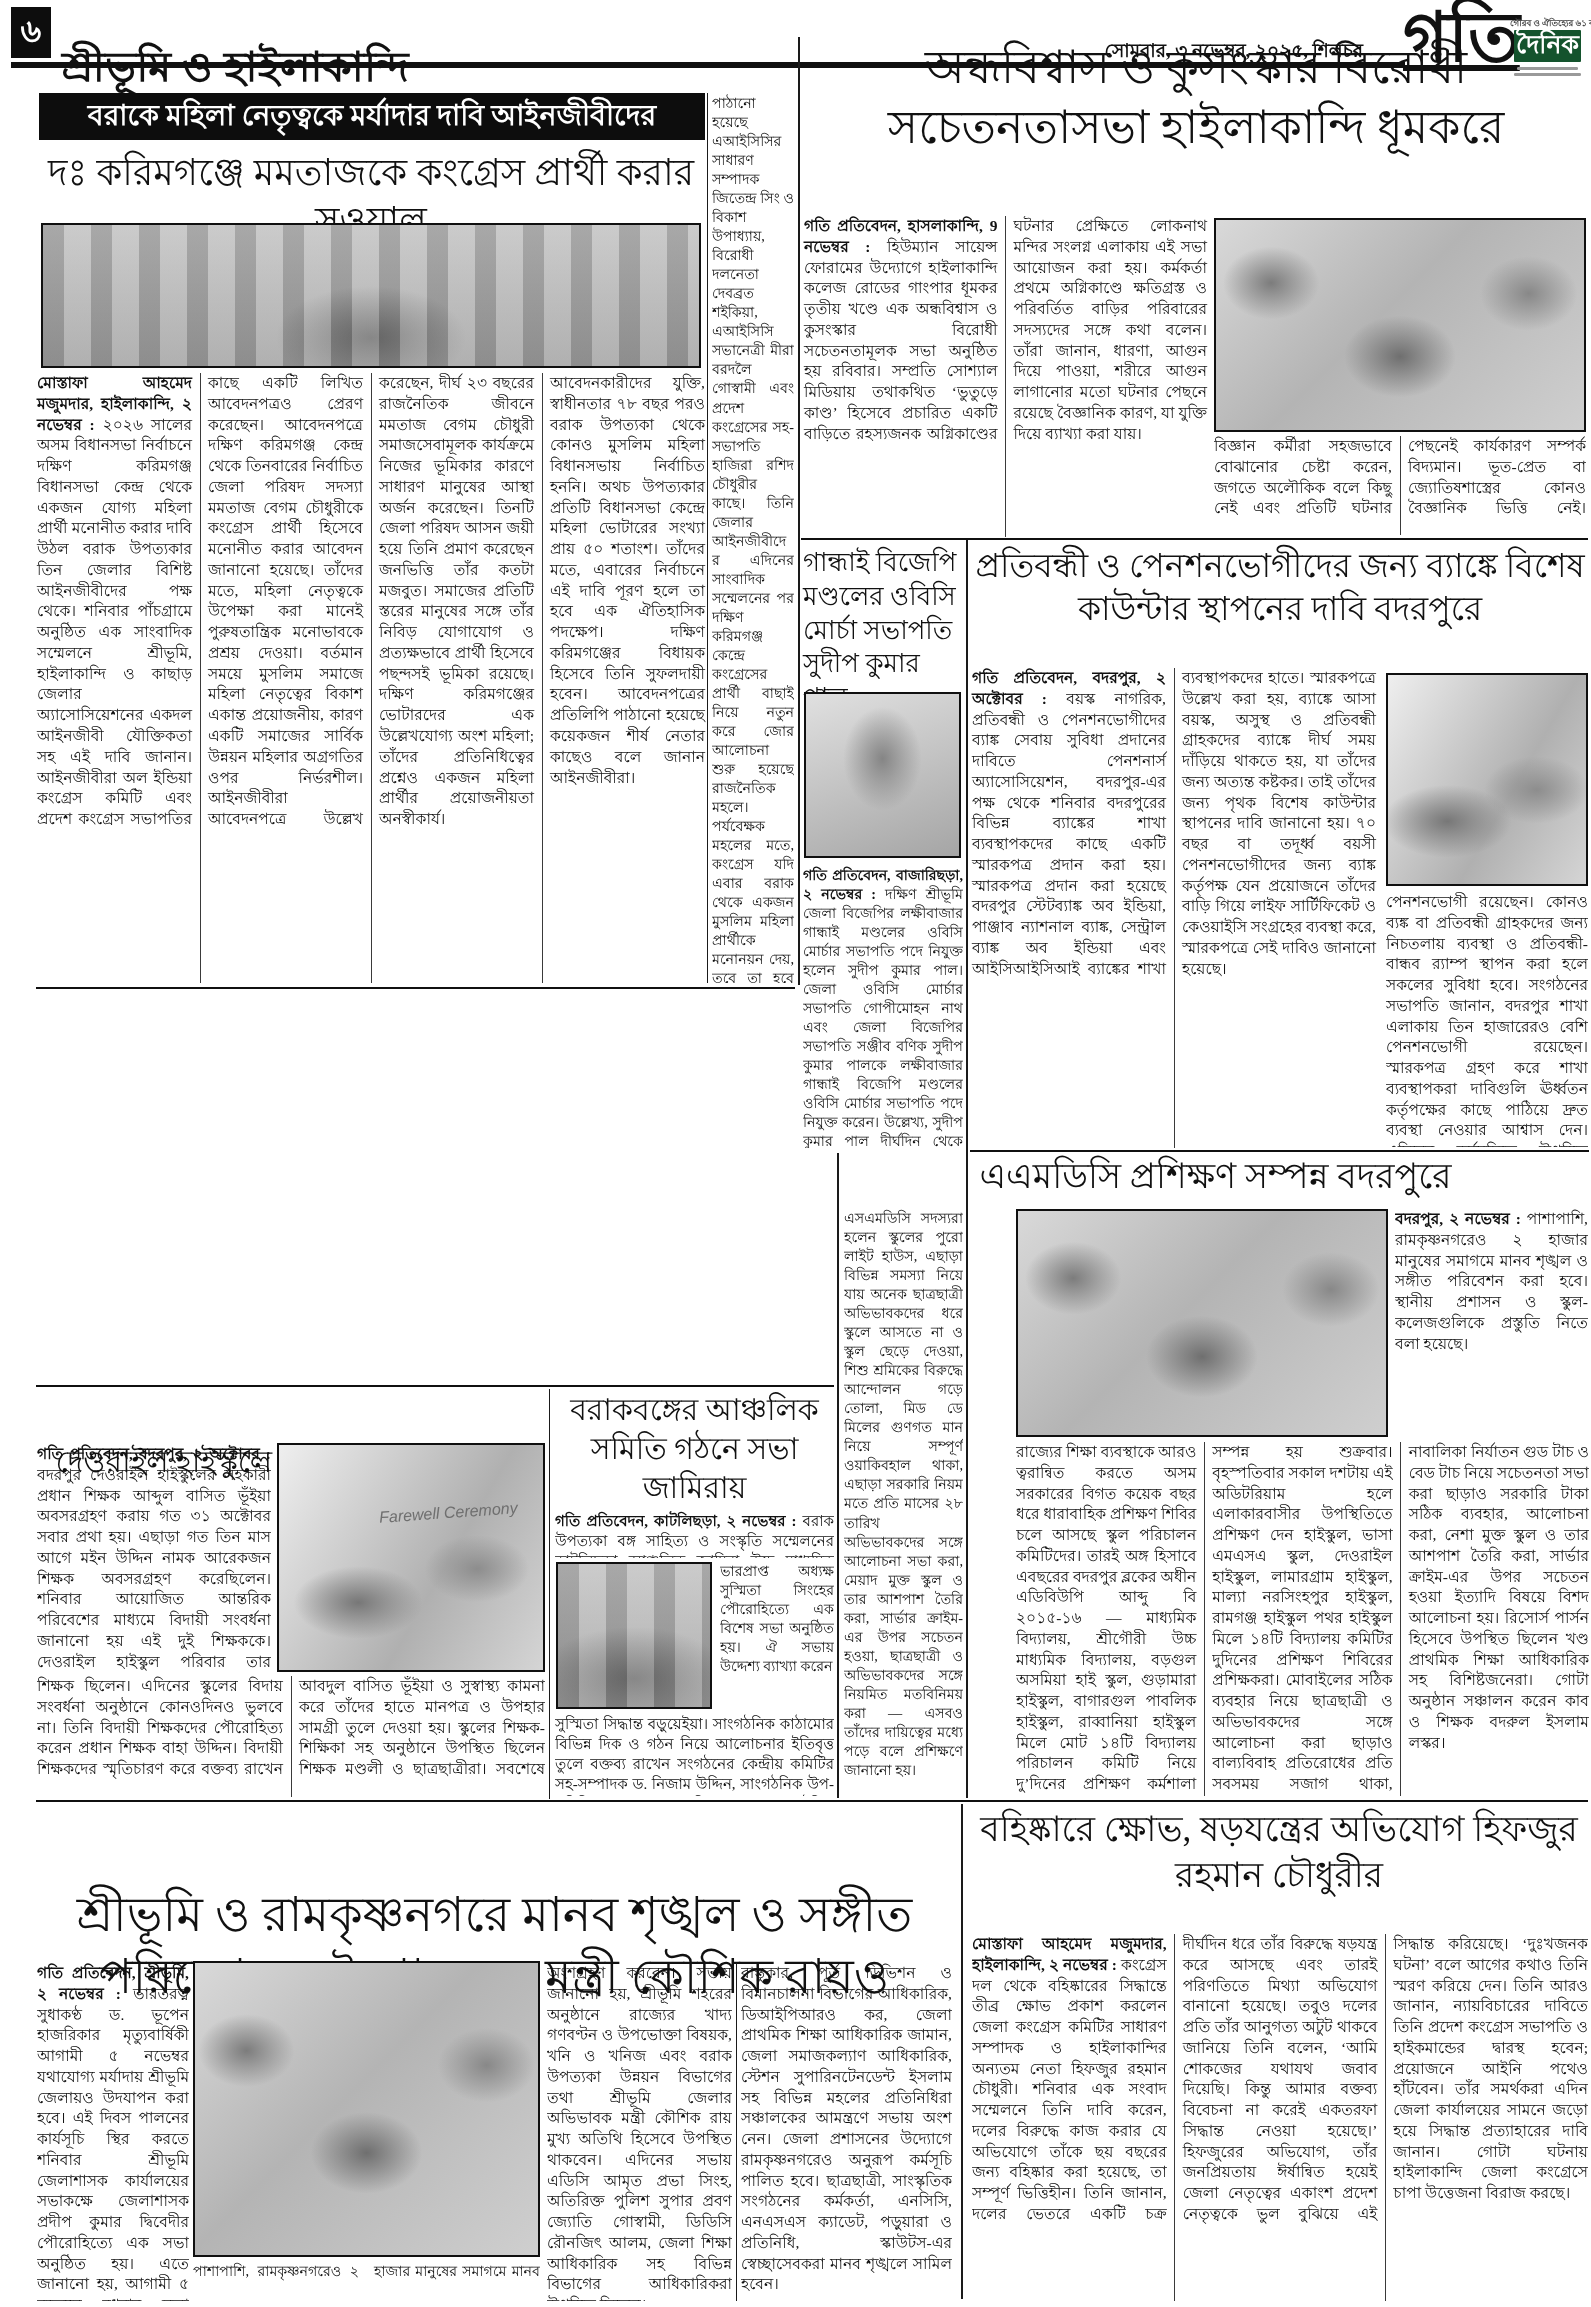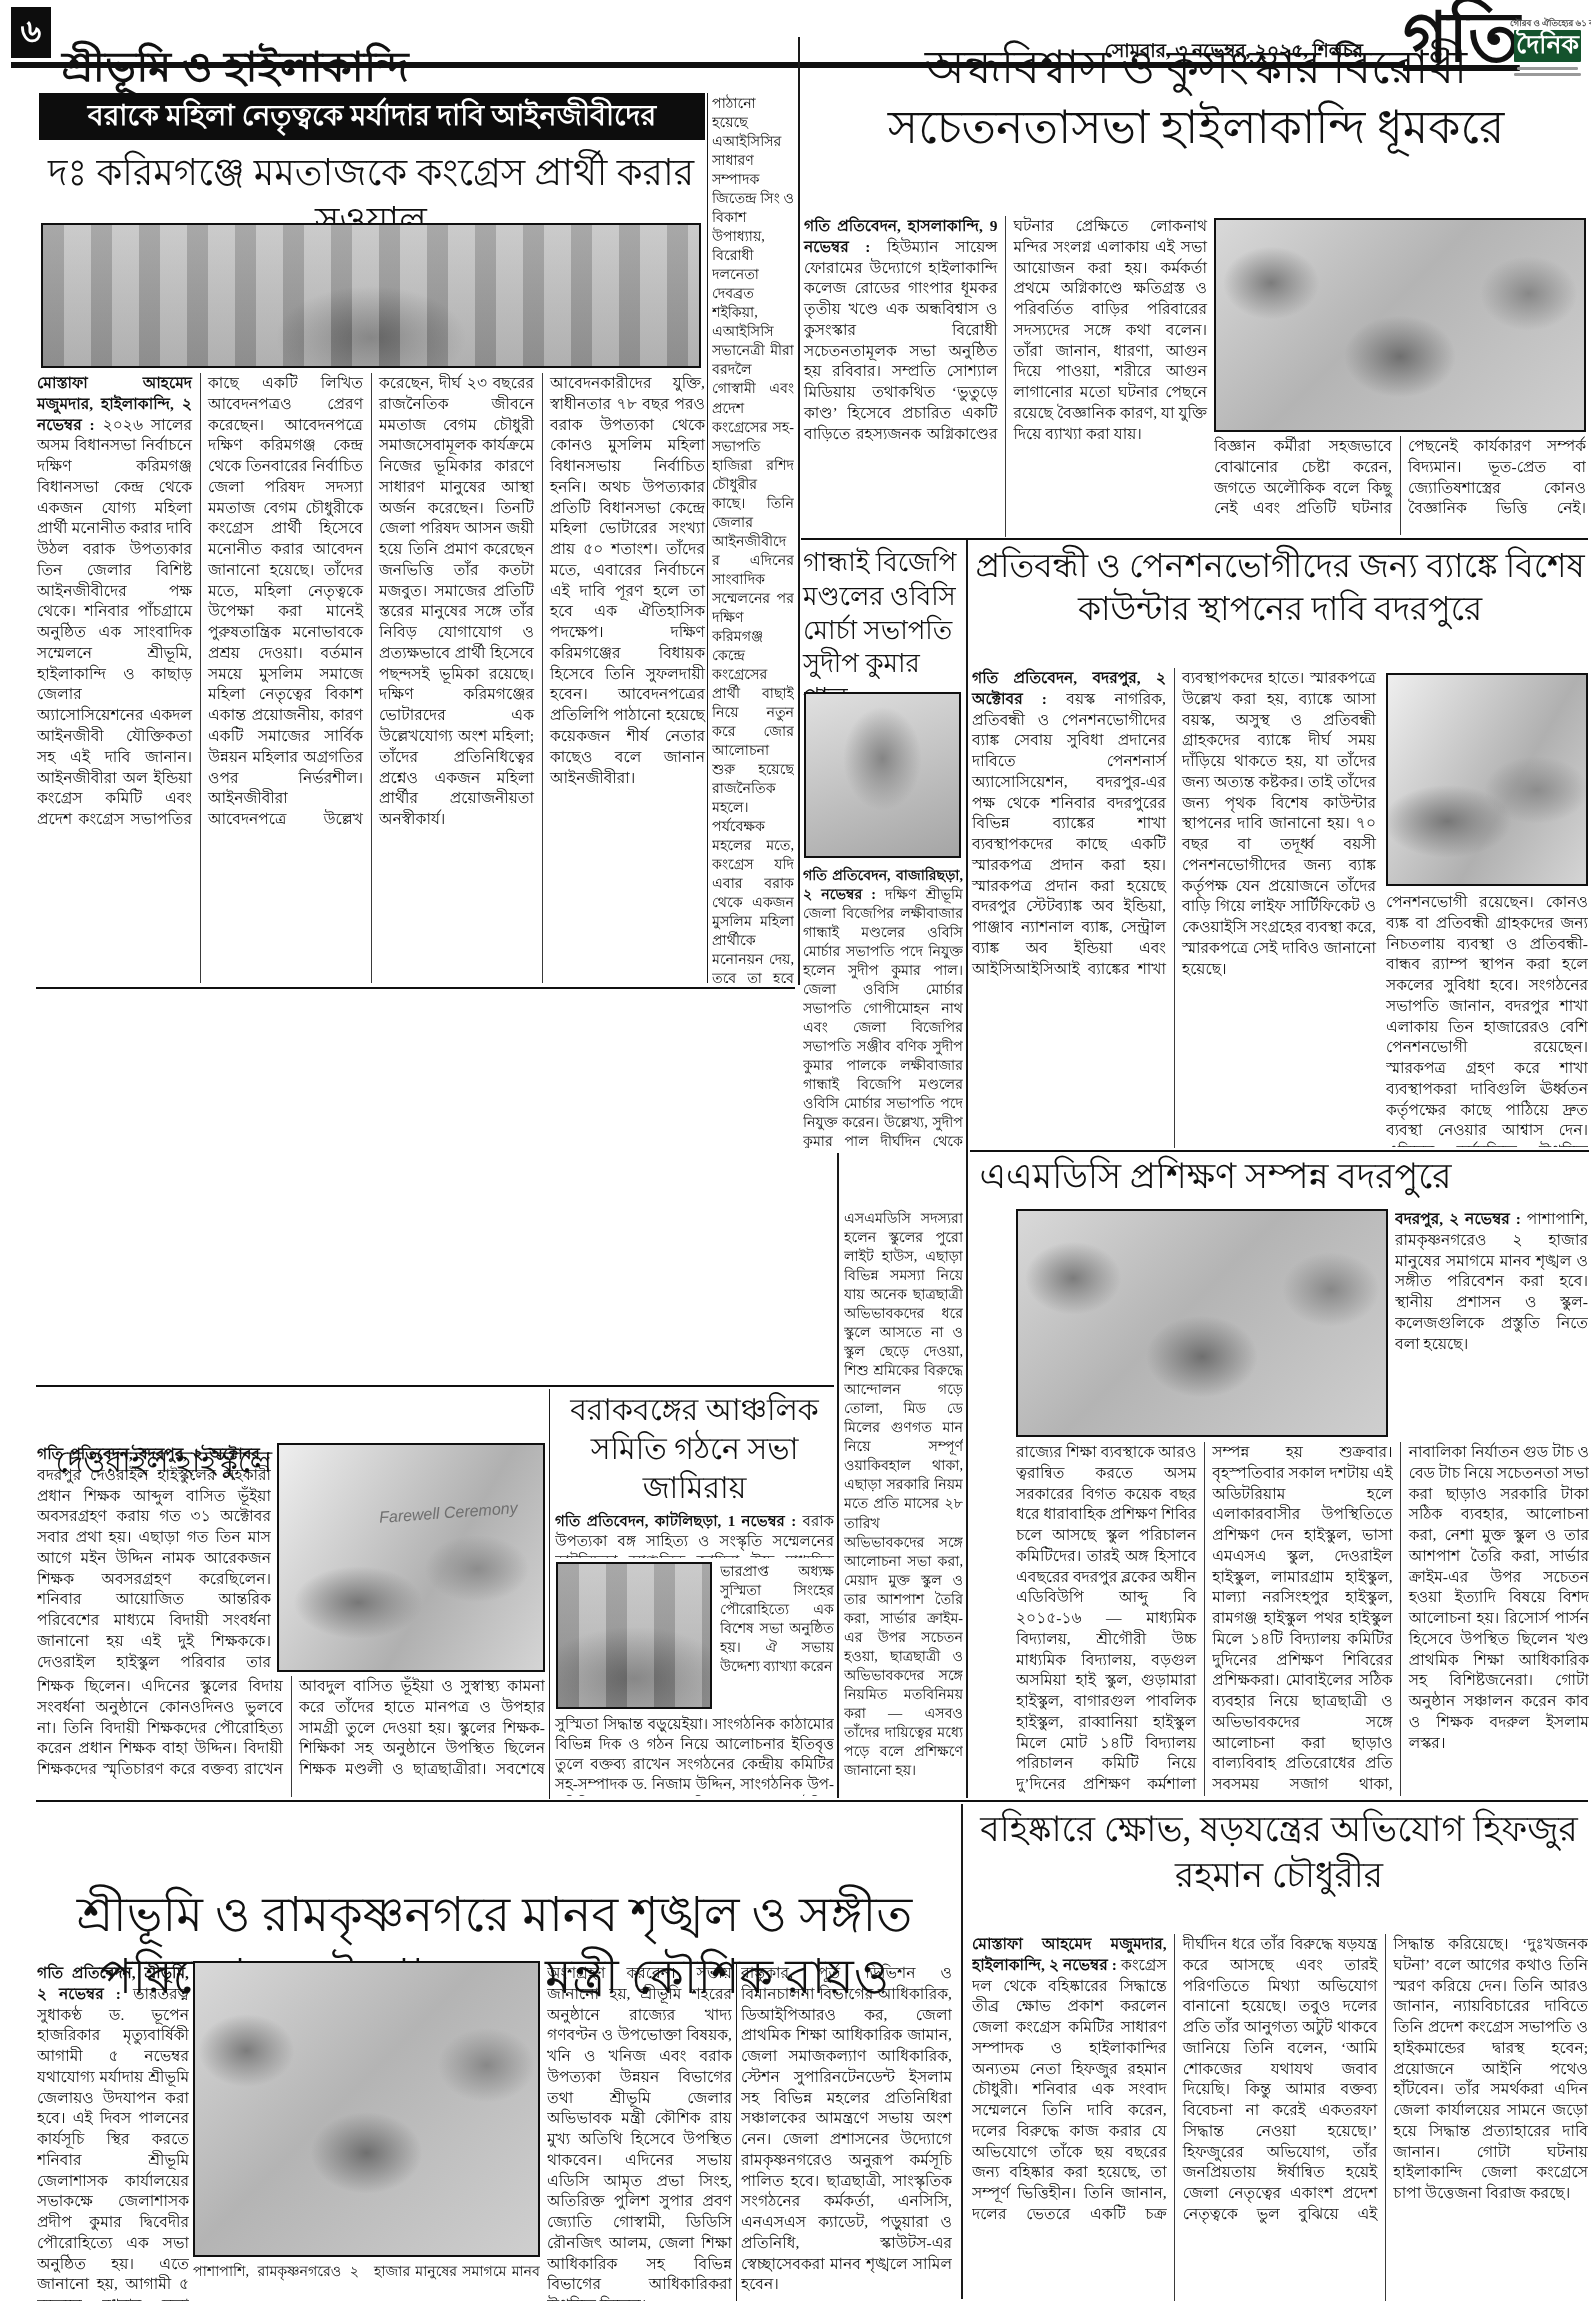--- a/index.html
+++ b/index.html
@@ -134,21 +134,21 @@
       <div class="photo-overlay">Farewell Ceremony</div>
     </div>
     <div class="abs bodytxt" style="left:37px;top:1676px;width:508px;height:121px;columns:2;overflow:hidden;">শিক্ষক ছিলেন। এদিনের স্কুলের বিদায় সংবর্ধনা অনুষ্ঠানে কোনওদিনও ভুলবে না। তিনি বিদায়ী শিক্ষকদের পৌরোহিত্য করেন প্রধান শিক্ষক বাহা উদ্দিন। বিদায়ী শিক্ষকদের স্মৃতিচারণ করে বক্তব্য রাখেন আবদুল বাসিত ভূঁইয়া ও সুস্বাস্থ্য কামনা করে তাঁদের হাতে মানপত্র ও উপহার সামগ্রী তুলে দেওয়া হয়। স্কুলের শিক্ষক-শিক্ষিকা সহ অনুষ্ঠানে উপস্থিত ছিলেন শিক্ষক মণ্ডলী ও ছাত্রছাত্রীরা। সবশেষে মধ্যাহ্নভোজের মাধ্যমে সমাপ্তি ঘোষণা করেন সঞ্চালক মুহিবুর রহমান।</div>
   </section>
 
   <div class="abs vrule" style="left:549px;top:1389px;height:410px;width:0.6px;"></div>
 
   <section>
     <div class="abs headline" style="left:555px;top:1390px;width:279px;font-size:30px;">বরাকবঙ্গের আঞ্চলিক সমিতি গঠনে সভা জামিরায়</div>
     <div class="abs smallcol" style="left:555px;top:1511px;width:279px;height:47px;overflow:hidden;font-size:15px;">
-      <span class="byline">গতি প্রতিবেদন, কাটলিছড়া, 1 নভেম্বর : </span>
+      <span class="byline">গতি প্রতিবেদন, কাটলিছড়া, ২ নভেম্বর : </span>
       <span>বরাক উপত্যকা বঙ্গ সাহিত্য ও সংস্কৃতি সম্মেলনের কাটলিছড়া আঞ্চলিক জামিরা উচ্চ মাধ্যমিক বিদ্যালয়ের পেক্ষাগৃহে বিদ্যালয়ের</span>
     </div>
     <div class="photo ph-b" style="left:556px;top:1562px;width:156px;height:147px;"></div>
     <div class="abs smallcol" style="left:720px;top:1562px;width:114px;height:147px;overflow:hidden;">ভারপ্রাপ্ত অধ্যক্ষ সুস্মিতা সিংহের পৌরোহিত্যে এক বিশেষ সভা অনুষ্ঠিত হয়। ঐ সভায় উদ্দেশ্য ব্যাখ্যা করেন</div>
     <div class="abs smallcol" style="left:555px;top:1714px;width:279px;height:82px;overflow:hidden;font-size:15px;">সুস্মিতা সিদ্ধান্ত বড়ুয়েইয়া। সাংগঠনিক কাঠামোর বিভিন্ন দিক ও গঠন নিয়ে আলোচনার ইতিবৃত্ত তুলে বক্তব্য রাখেন সংগঠনের কেন্দ্রীয় কমিটির সহ-সম্পাদক ড. নিজাম উদ্দিন, সাংগঠনিক উপ-সমিতির আহ্বায়ক অনিল পাল, সাংগঠনিক উপসমিতির সদস্য সুরজিৎ দেব, হাইলাকান্দি জেলা সমিতির পক্ষে পর্যবেক্ষক। ধন্যবাদসূচক বক্তব্য রাখেন লেখক ও শিক্ষক ইউসুফ আলি বড়ভূইয়া। সভায় উপস্থিত সকলে আঞ্চলিক সমিতি গঠনের ব্যাপারে ঐকমত্য পোষণ করেন এবং দ্রুত পূর্ণাঙ্গ কমিটি ঘোষণার সিদ্ধান্ত গৃহীত হয়।</div>
   </section>
 
   <div class="abs hrule" style="left:36px;top:1800px;width:1552px;height:1.9px;"></div>
 
   <section>

